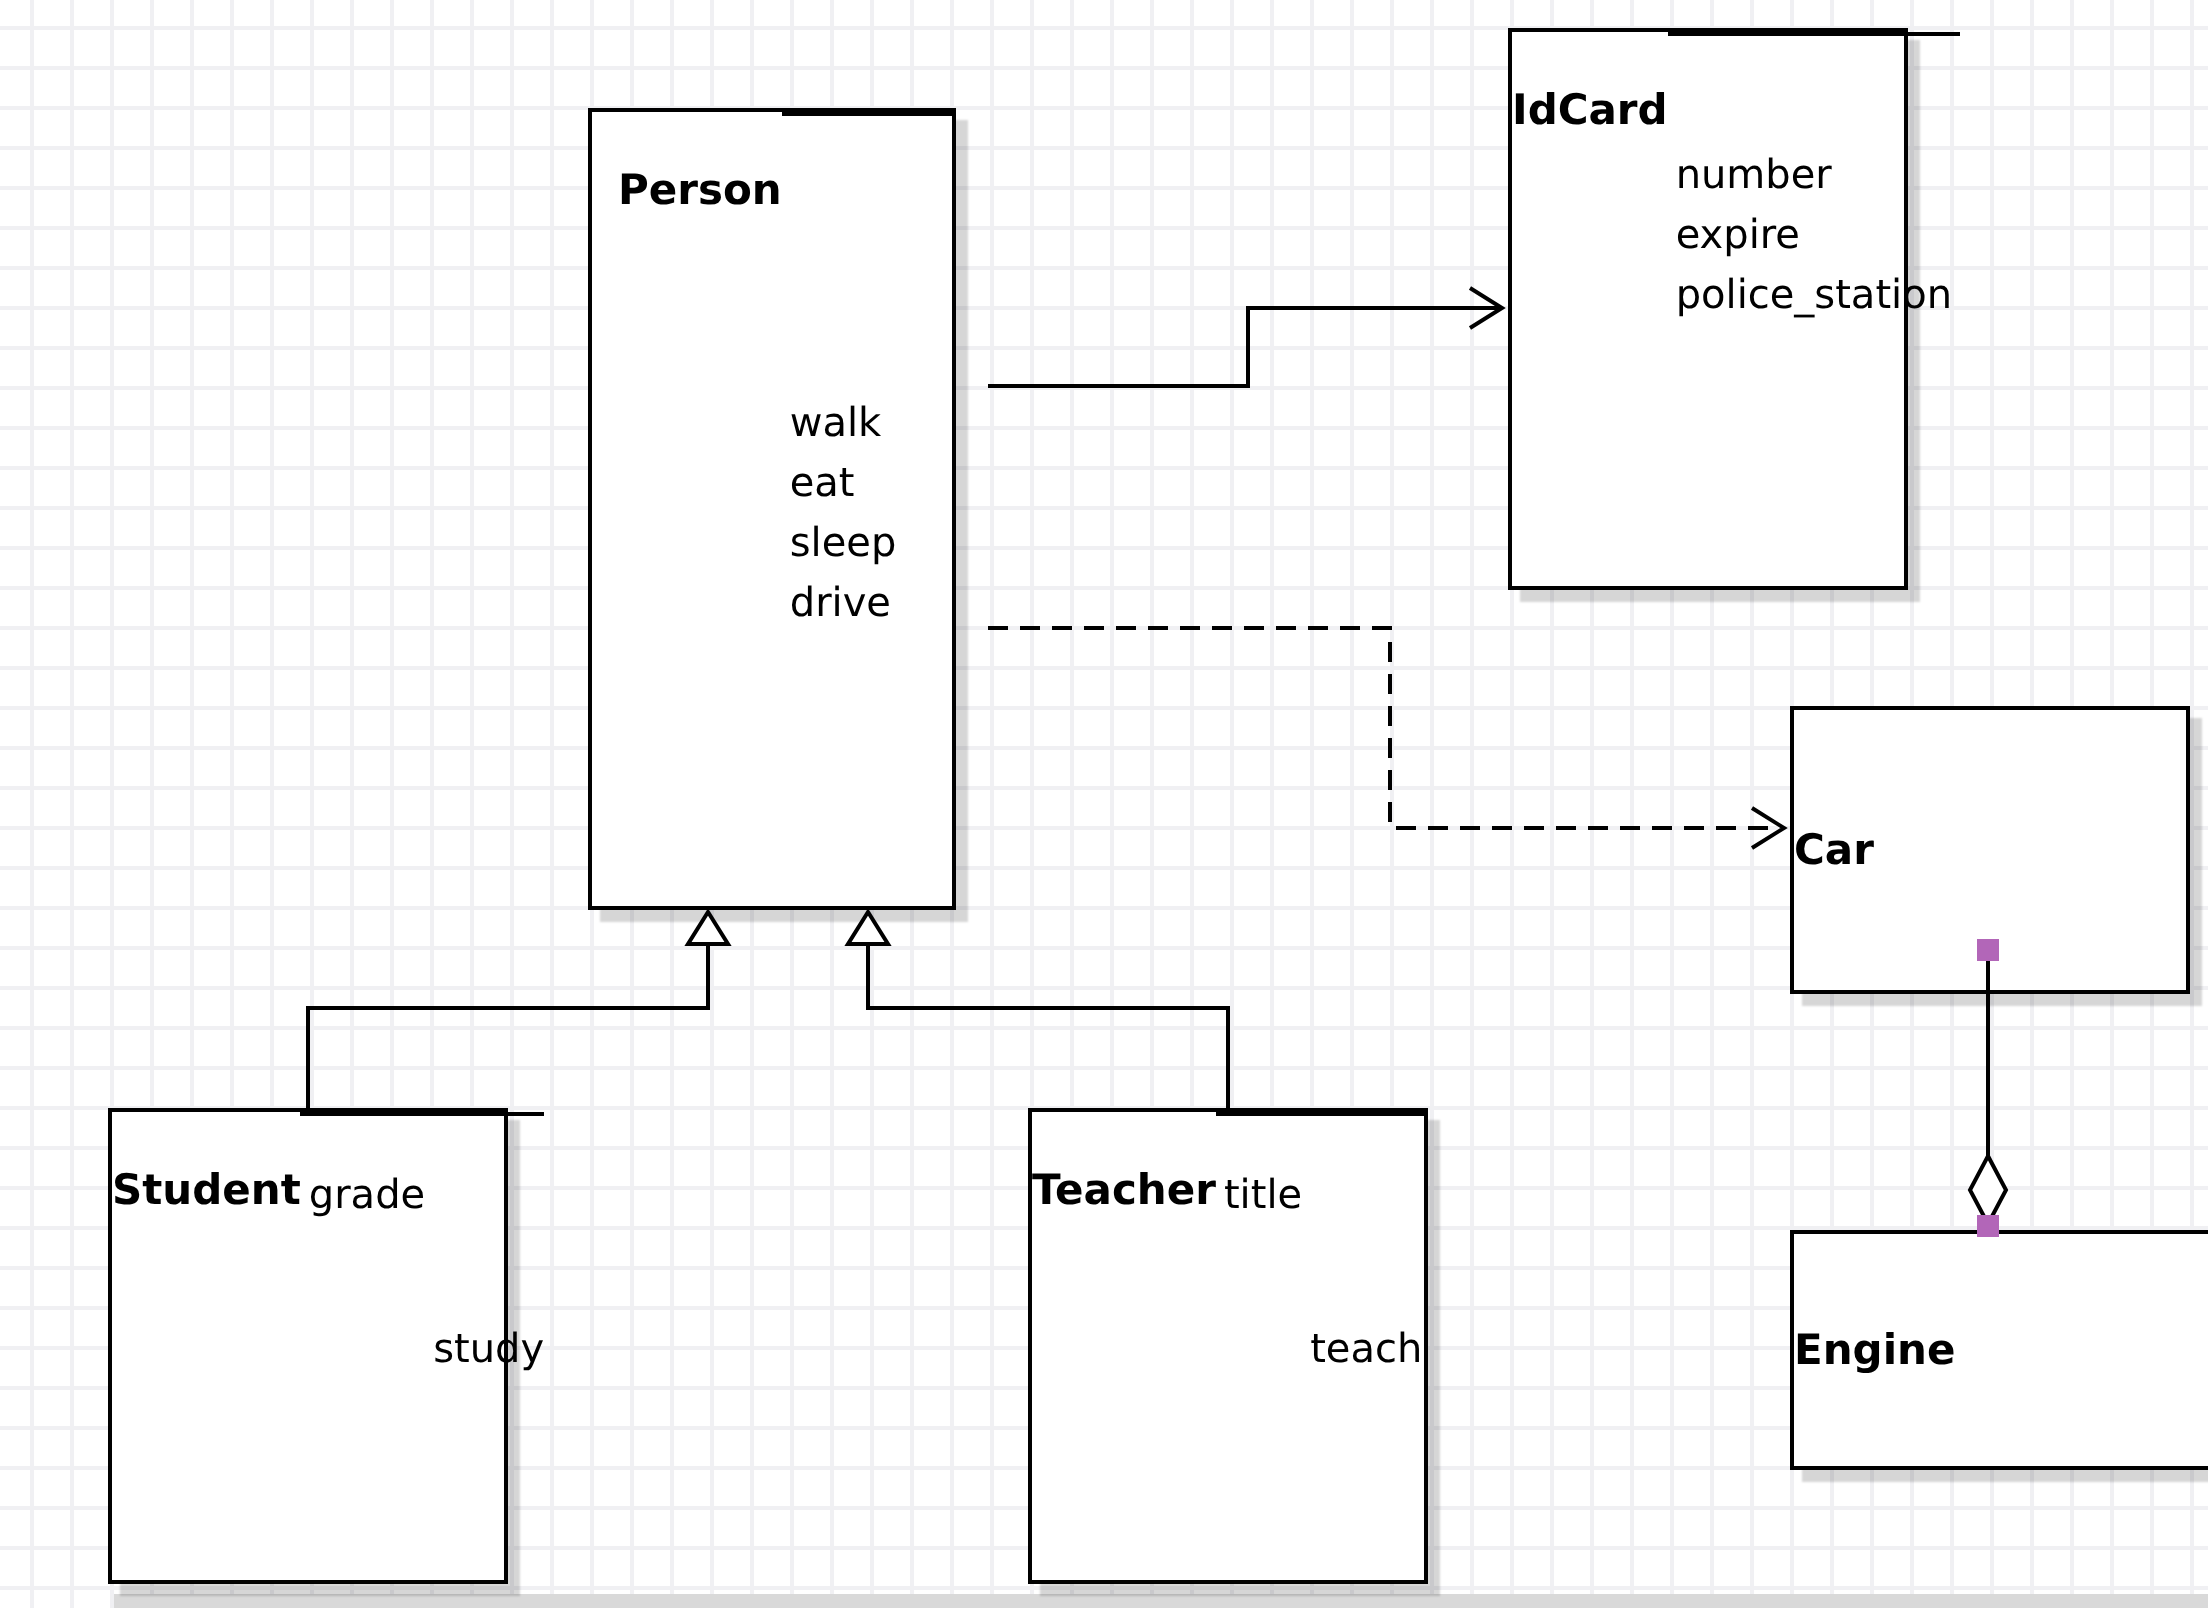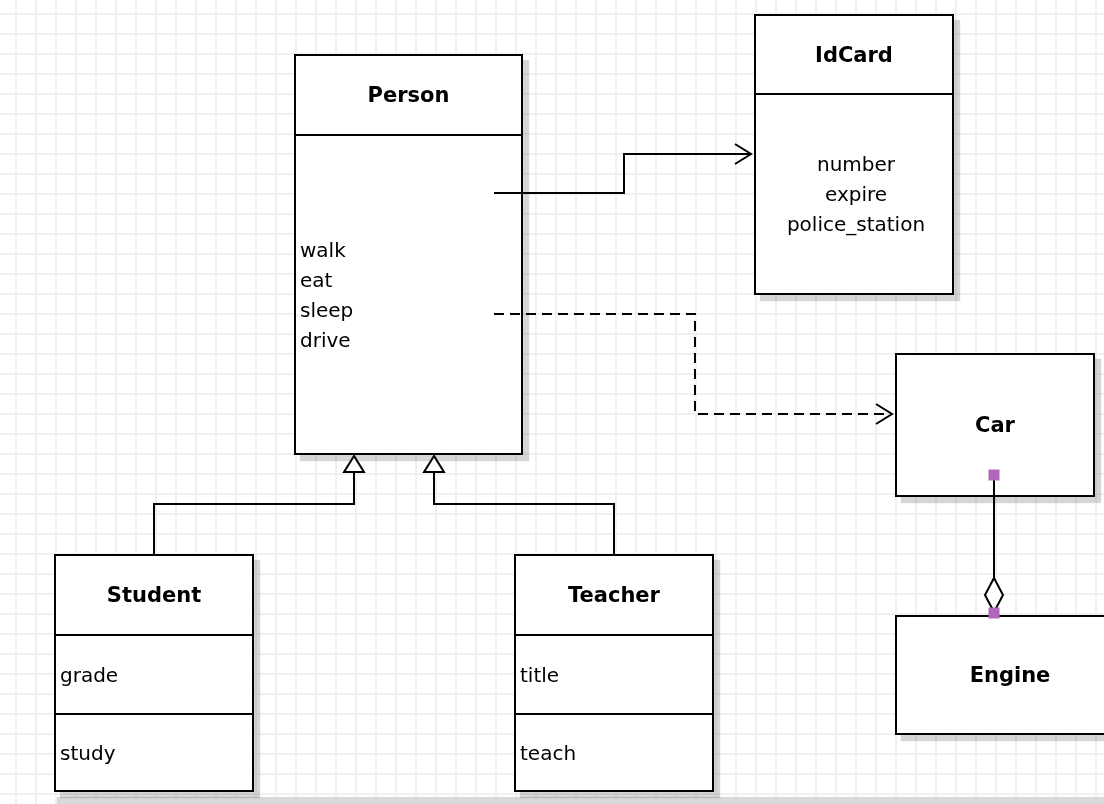--- a/index.html
+++ b/index.html
@@ -20,21 +20,21 @@
     background-position: 15px 13px;
   }
   .uml-class {
     position: absolute;
     box-sizing: border-box;
     border: 2px solid #000000;
     background: #ffffff;
     box-shadow: 6px 6px 1px rgba(0,0,0,0.16);
     z-index: 2;
     display: flex;
-    flex-direction: column;
+    flex-direction: row;
   }
   .uml-title {
     display: flex;
     align-items: center;
     justify-content: center;
     font-weight: bold;
     font-size: 21px;
     color: #000000;
     flex: none;
     box-sizing: border-box;
@@ -74,31 +74,31 @@
     z-index: 1;
   }
 </style>
 </head>
 <body>
 
 <div class="canvas">
 
   <div class="page-bottom-strip"></div>
 
-  <div class="uml-class" style="left:294px; top:54px; width:229px; height:401px;">
+  <div class="uml-class" style="left:294px; top:54px; width:184px; height:401px;padding-left:13px;">
     <div class="uml-title" style="height:78px;">Person</div>
     <div class="uml-section" style="flex:1;">walk
 eat
 sleep
 drive</div>
   </div>
 
   <div class="uml-class" style="left:754px; top:14px; width:200px; height:281px;">
     <div class="uml-title" style="height:77px;">IdCard</div>
-    <div class="uml-section" style="height:200px;text-align:center;">number
+    <div class="uml-section" style="height:200px;">number
 expire
 police_station</div>
     <div class="uml-section" style="flex:1;"></div>
   </div>
 
   <div class="uml-class" style="left:895px; top:353px; width:200px; height:144px;">
     <div class="uml-title single-title">Car</div>
   </div>
 
   <div class="uml-class" style="left:895px; top:615px; width:230px; height:120px;">

